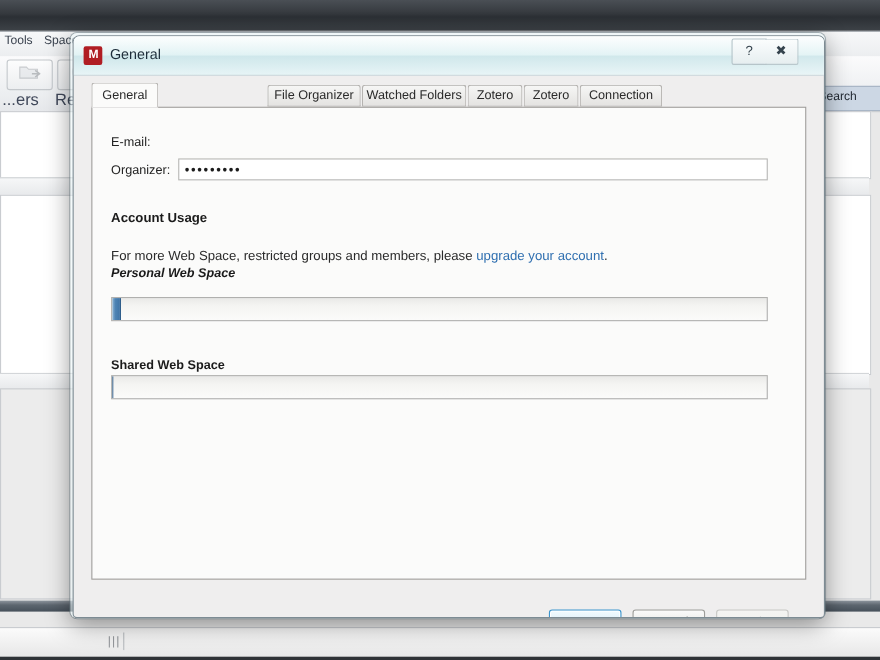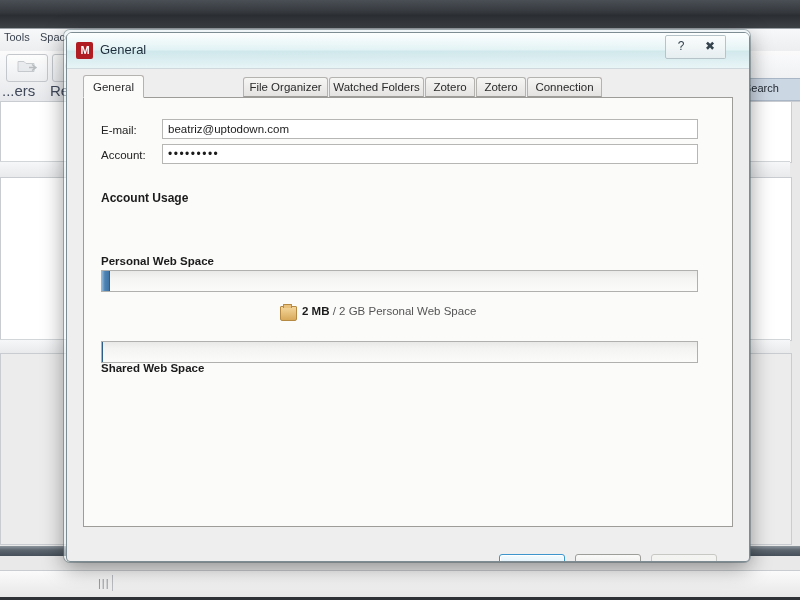--- a/index.html
+++ b/index.html
@@ -432,37 +432,34 @@
       <div class="tab" style="left:160px; width:85px;">File Organizer</div>
       <div class="tab" style="left:246px; width:95px;">Watched Folders</div>
       <div class="tab" style="left:342px; width:50px;">Zotero</div>
       <div class="tab" style="left:393px; width:50px;">Zotero</div>
       <div class="tab" style="left:444px; width:75px;">Connection</div>
     </div>
 
     <div class="tabpanel">
 
       <span class="fld-label" style="left:17px; top:26px;">E-mail:</span>
-      <input class="fld-input" style="left: 78px; top: 21px; width: 536px;" type="text" value="beatriz@uptodown.com">
-
-      <span class="fld-label" style="left:17px; top:51px;">Account:</span>
+
+      <span class="fld-label" style="left:17px; top:51px;">Organizer:</span>
       <input class="fld-input pw" style="left: 78px; top: 46px; width: 536px;" type="text" value="•••••••••">
 
       <span class="section-title" style="left:17px; top:93px;text-align:right;">Account Usage</span>
 
-
-      <span class="meter-label" style="left:17px; top:157px;">Personal Web Space</span>
+      <span class="section-desc" style="left:17px; top:127px;"><span>For more Web Space, restricted groups and members, please </span><a href="#">upgrade your account</a><span>.</span></span>
+
+      <span class="meter-label" style="left:17px; top:145px;font-style:italic;">Personal Web Space</span>
       <div class="meter" style="left:17px; top:172px; width:597px;">
         <div class="meter-fill" id="personal-fill" style="width: 7px;"></div>
       </div>
-      <span class="meter-caption" style="left:218px; top:207px;">
-        <span class="cap-icon personal" style="left:-22px; top:1px;"></span><b>2 MB</b><span> / </span><span>2 GB Personal Web Space</span>
-      </span>
-
-      <span class="meter-label" style="left:17px; top:228px;margin-top:36px;">Shared Web Space</span>
+
+      <span class="meter-label" style="left:17px; top:228px;">Shared Web Space</span>
       <div class="meter" style="left:17px; top:243px; width:597px;">
         <div class="meter-fill" id="shared-fill" style="width: 0px;"></div>
       </div>
     </div>
 
     <div class="dlg-footer-btn default" style="left:432px;">OK</div>
     <div class="dlg-footer-btn" style="left:508px;">Cancel</div>
     <div class="dlg-footer-btn disabled" style="left:584px;">Apply</div>
   </div>
 

